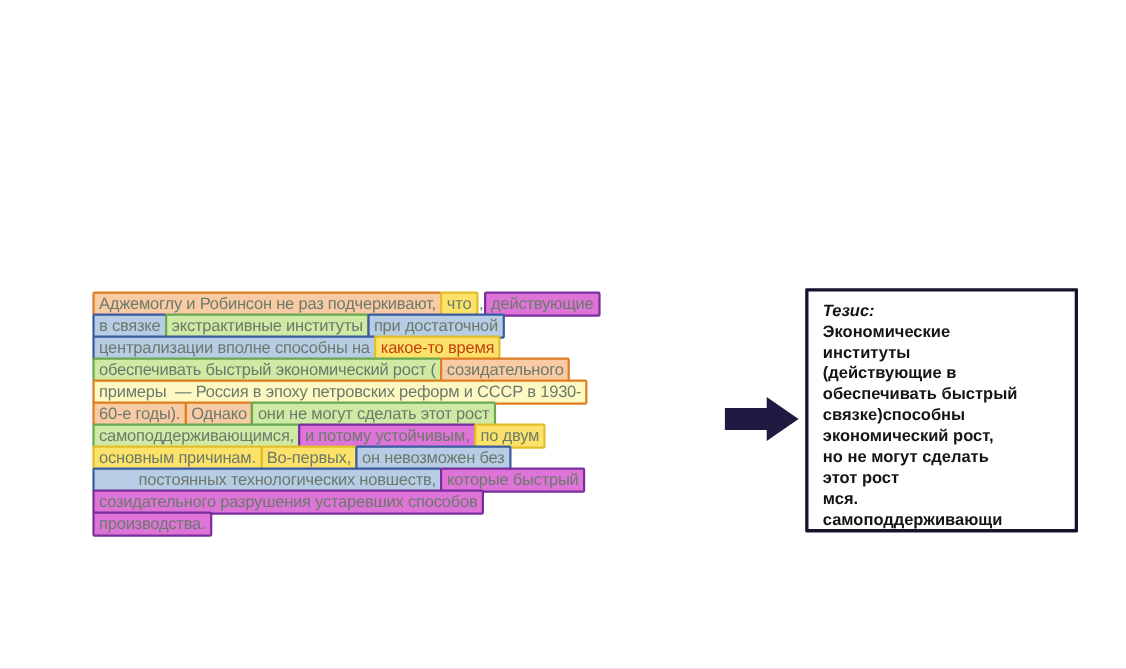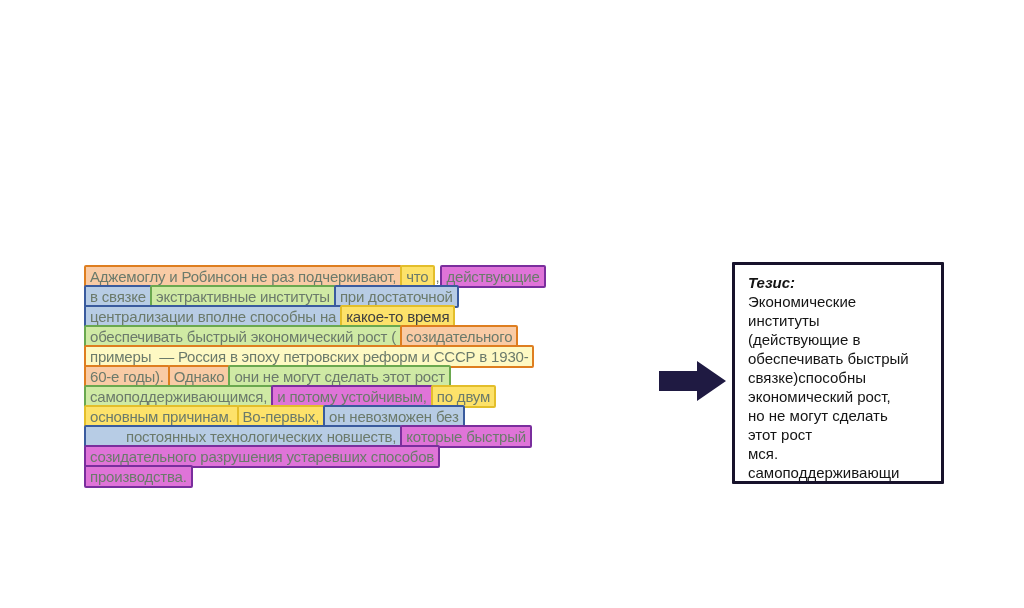--- a/index.html
+++ b/index.html
@@ -53,51 +53,51 @@
     left: 657px;
     top: 358px;
     width: 72px;
     height: 46px;
   }
   
   .thesis-box {
     position: absolute;
     left: 732px;
     top: 262px;
-    width: 212px;
+    width: 248px;
     height: 222px;
     box-sizing: border-box;
     background: #ffffff;
     border: 3px solid #17122b;
     border-radius: 1px;
     padding: 8px 10px 8px 13px;
     color: #141414;
   }
   .thesis-title {
     font-size: 15px;
     line-height: 19px;
     font-weight: bold;
     font-style: italic;
   }
   .thesis-line {
     font-size: 15px;
     line-height: 19px;
-    font-weight: normal;
+    font-weight: bold;
     white-space: pre;
   }
 </style>
 </head>
 <body>
 
 <div class="slide">
 
   <div class="text-block" id="text-block">
       <div class="hl-row"><span class="hl-seg" style="background: rgb(249, 203, 165); border-color: rgb(222, 126, 32); color: rgb(107, 122, 107);">Аджемоглу и Робинсон не раз подчеркивают,</span><span class="hl-seg" style="background: rgb(253, 226, 106); border-color: rgb(227, 190, 43); color: rgb(107, 122, 107);">что</span><span class="hl-seg hl-plain" style="background: transparent; border-color: transparent; color: rgb(107, 122, 107);">,</span><span class="hl-seg" style="background: rgb(223, 116, 216); border-color: rgb(122, 46, 157); color: rgb(107, 122, 107);">действующие</span></div>
       <div class="hl-row"><span class="hl-seg" style="background: rgb(183, 204, 229); border-color: rgb(58, 91, 158); color: rgb(107, 122, 107);">в связке</span><span class="hl-seg" style="background: rgb(207, 234, 164); border-color: rgb(106, 168, 79); color: rgb(107, 122, 107);">экстрактивные институты</span><span class="hl-seg" style="background: rgb(183, 204, 229); border-color: rgb(58, 91, 158); color: rgb(107, 122, 107);">при достаточной</span></div>
-      <div class="hl-row"><span class="hl-seg" style="background: rgb(183, 204, 229); border-color: rgb(58, 91, 158); color: rgb(107, 122, 107);">централизации вполне способны на</span><span class="hl-seg" style="background: rgb(253, 226, 106); border-color: rgb(227, 190, 43); color: #404040;">какое-то время</span></div>
+      <div class="hl-row"><span class="hl-seg" style="background: rgb(183, 204, 229); border-color: rgb(58, 91, 158); color: rgb(107, 122, 107);">централизации вполне способны на</span><span class="hl-seg" style="background: rgb(253, 226, 106); border-color: rgb(227, 190, 43); color: #c2410c;">какое-то время</span></div>
       <div class="hl-row"><span class="hl-seg" style="background: rgb(207, 234, 164); border-color: rgb(106, 168, 79); color: rgb(107, 122, 107);">обеспечивать быстрый экономический рост (</span><span class="hl-seg" style="background: rgb(249, 203, 165); border-color: rgb(222, 126, 32); color: rgb(107, 122, 107);">созидательного</span></div>
       <div class="hl-row"><span class="hl-seg" style="background: #fef9c3; border-color: rgb(222, 126, 32); color: rgb(107, 122, 107);">примеры  — Россия в эпоху петровских реформ и СССР в 1930-</span></div>
       <div class="hl-row"><span class="hl-seg" style="background: rgb(249, 203, 165); border-color: rgb(222, 126, 32); color: rgb(107, 122, 107);">60-е годы).</span><span class="hl-seg" style="background: rgb(249, 203, 165); border-color: rgb(222, 126, 32); color: rgb(107, 122, 107);">Однако</span><span class="hl-seg" style="background: rgb(207, 234, 164); border-color: rgb(106, 168, 79); color: rgb(107, 122, 107);">они не могут сделать этот рост</span></div>
       <div class="hl-row"><span class="hl-seg" style="background: rgb(207, 234, 164); border-color: rgb(106, 168, 79); color: rgb(107, 122, 107);">самоподдерживающимся,</span><span class="hl-seg" style="background: rgb(223, 116, 216); border-color: rgb(122, 46, 157); color: rgb(107, 122, 107);">и потому устойчивым,</span><span class="hl-seg" style="background: rgb(253, 226, 106); border-color: rgb(227, 190, 43); color: rgb(107, 122, 107);">по двум</span></div>
       <div class="hl-row"><span class="hl-seg" style="background: rgb(253, 226, 106); border-color: rgb(227, 190, 43); color: rgb(107, 122, 107);">основным причинам.</span><span class="hl-seg" style="background: rgb(253, 226, 106); border-color: rgb(227, 190, 43); color: rgb(107, 122, 107);">Во-первых,</span><span class="hl-seg" style="background: rgb(183, 204, 229); border-color: rgb(58, 91, 158); color: rgb(107, 122, 107);">он невозможен без</span></div>
       <div class="hl-row"><span class="hl-seg" style="background: rgb(183, 204, 229); border-color: rgb(58, 91, 158); color: rgb(107, 122, 107); padding-left: 40px;">постоянных технологических новшеств,</span><span class="hl-seg" style="background: rgb(223, 116, 216); border-color: rgb(122, 46, 157); color: rgb(107, 122, 107);">которые быстрый</span></div>
       <div class="hl-row"><span class="hl-seg" style="background: rgb(223, 116, 216); border-color: rgb(122, 46, 157); color: rgb(107, 122, 107);">созидательного разрушения устаревших способов</span></div>
       <div class="hl-row"><span class="hl-seg" style="background: rgb(223, 116, 216); border-color: rgb(122, 46, 157); color: rgb(107, 122, 107);">производства.</span></div>
     </div>
 

